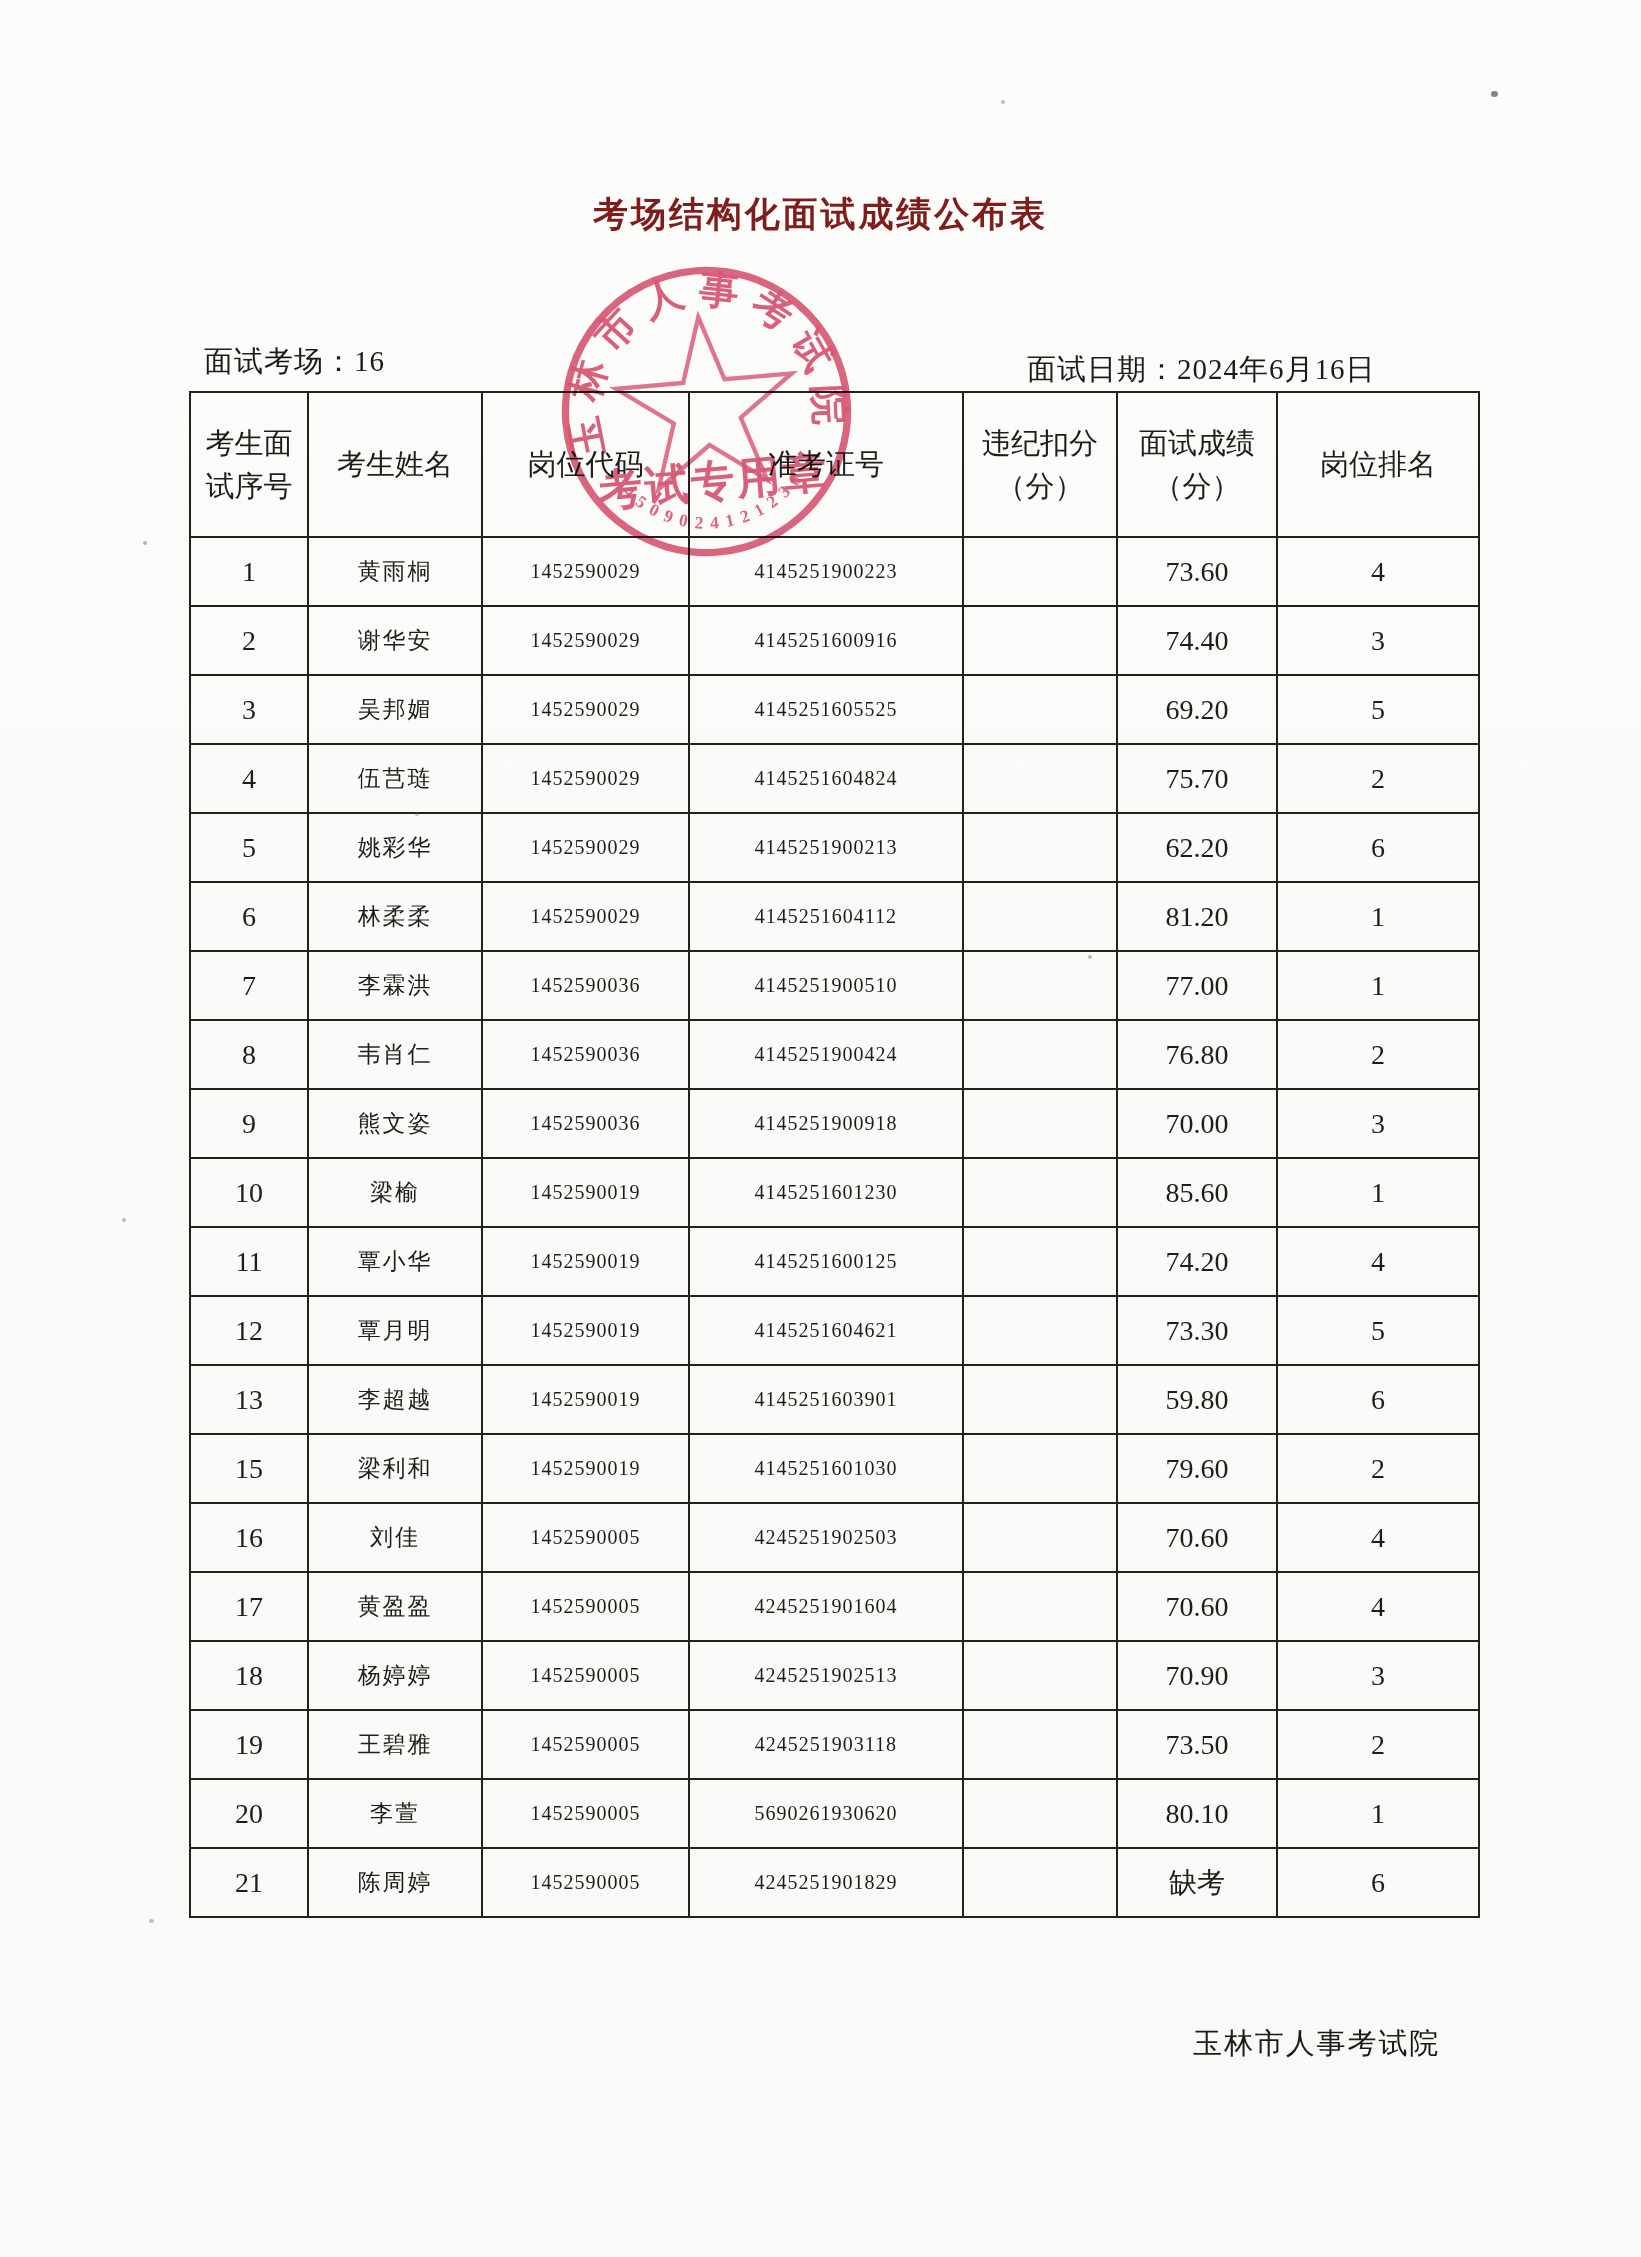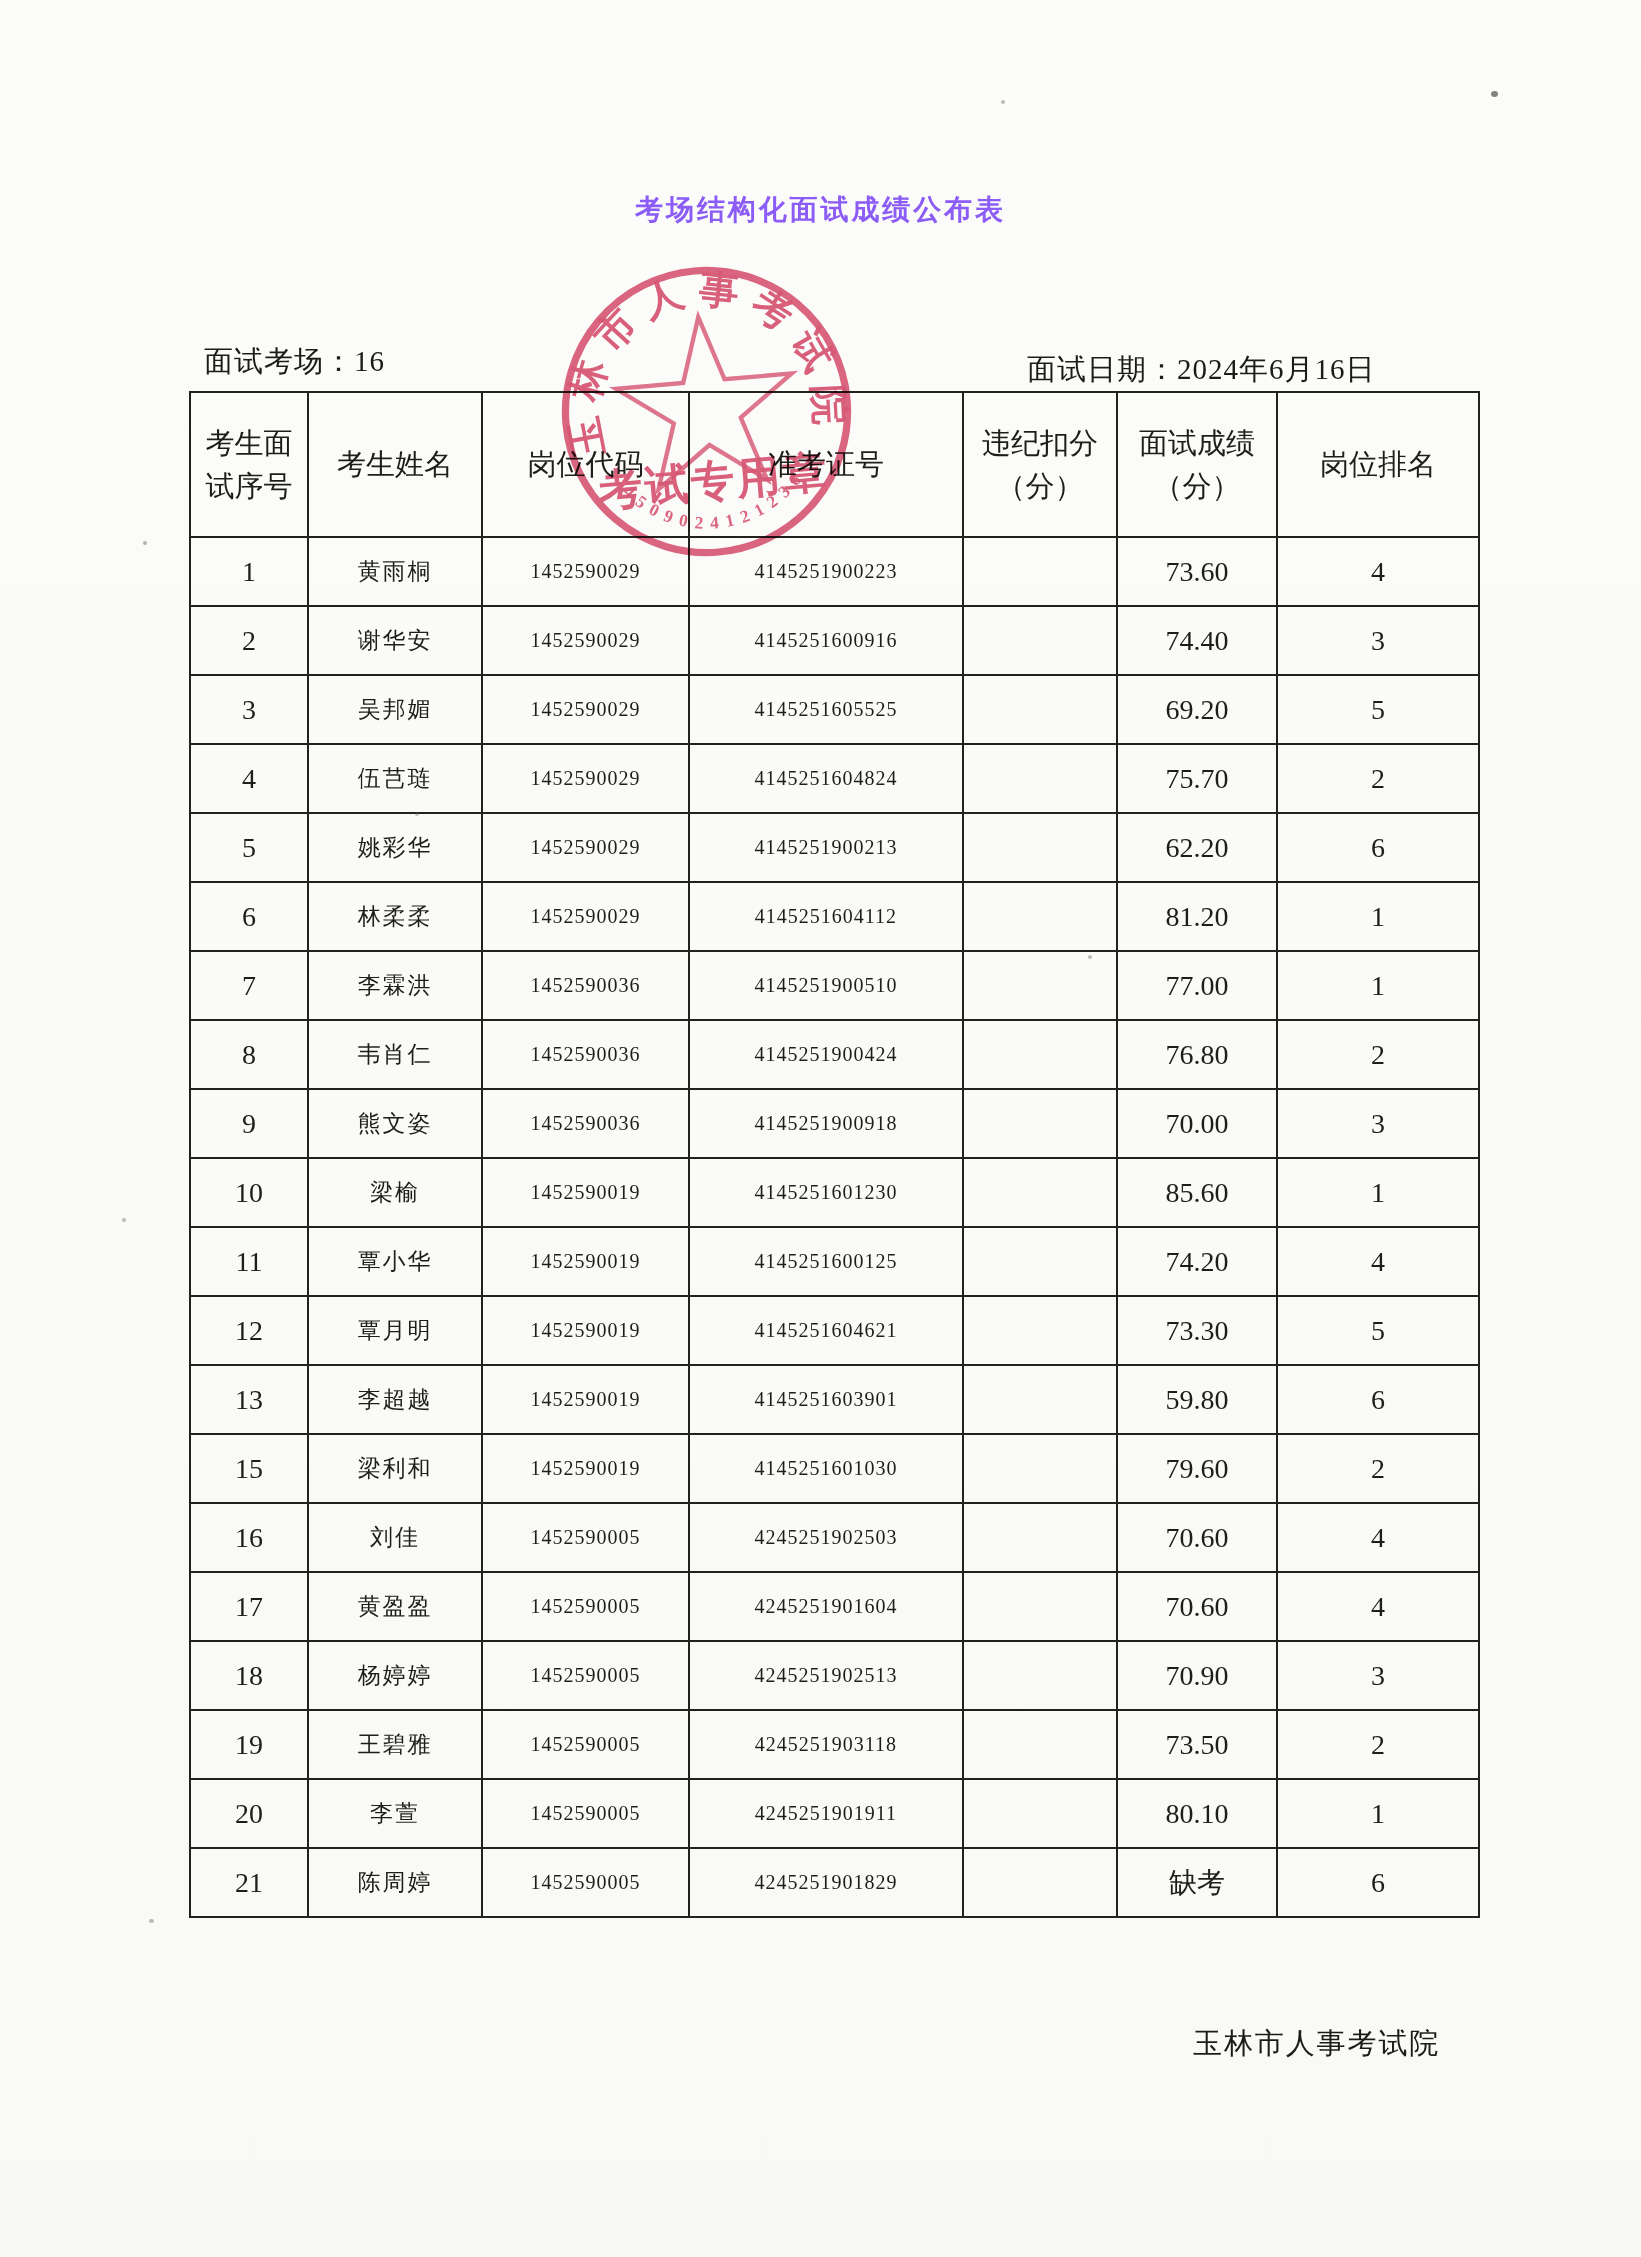--- a/index.html
+++ b/index.html
@@ -8,22 +8,22 @@
     background:#fbfbfa;
     font-family:"Liberation Serif","DejaVu Serif",serif;
     color:#23211d;
   }
   .paper-shade{
     position:absolute;inset:0;
     background:linear-gradient(180deg,#fcfcfb 0%,#fafaf9 40%,#f9f9f7 100%);
   }
   .doc-title{
     position:absolute;left:0;top:191px;width:1641px;
-    text-align:center;font-size:28px;font-weight:700;letter-spacing:2.9px;
-    color:#8b5cf6;
+    text-align:center;font-size:35px;font-weight:700;letter-spacing:2.9px;
+    color:#7f1d1d;
   }
   .meta-row{position:absolute;left:0;top:340px;width:1641px;height:48px;font-size:29px;color:#1d1b18;}
   .room-label{position:absolute;left:204px;top:1.9px;letter-spacing:1px;}
   .date-label{position:absolute;left:1027px;top:9.7px;letter-spacing:1px;}
   .score-table{
     position:absolute;left:189px;top:391px;width:1289px;
     border-collapse:collapse;table-layout:fixed;
     font-size:28px;color:#1f1d19;
   }
   .score-table th,.score-table td{
@@ -250,21 +250,21 @@
         <td class="col-2">1452590005</td>
         <td class="col-3">4245251903118</td>
         <td class="col-4"></td>
         <td class="col-5">73.50</td>
         <td class="col-6">2</td>
       </tr>
       <tr>
         <td class="col-0">20</td>
         <td class="col-1">李萱</td>
         <td class="col-2">1452590005</td>
-        <td class="col-3">4245251901911</td>
+        <td class="col-3">5690261930620</td>
         <td class="col-4"></td>
         <td class="col-5">80.10</td>
         <td class="col-6">1</td>
       </tr>
       <tr>
         <td class="col-0">21</td>
         <td class="col-1">陈周婷</td>
         <td class="col-2">1452590005</td>
         <td class="col-3">4245251901829</td>
         <td class="col-4"></td>

